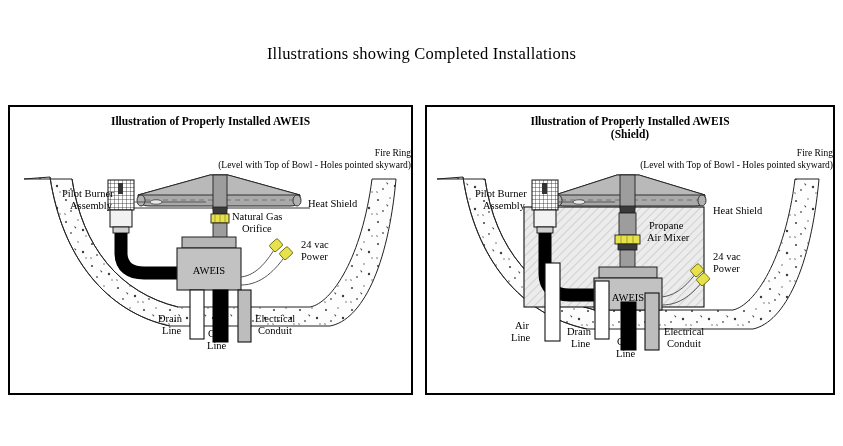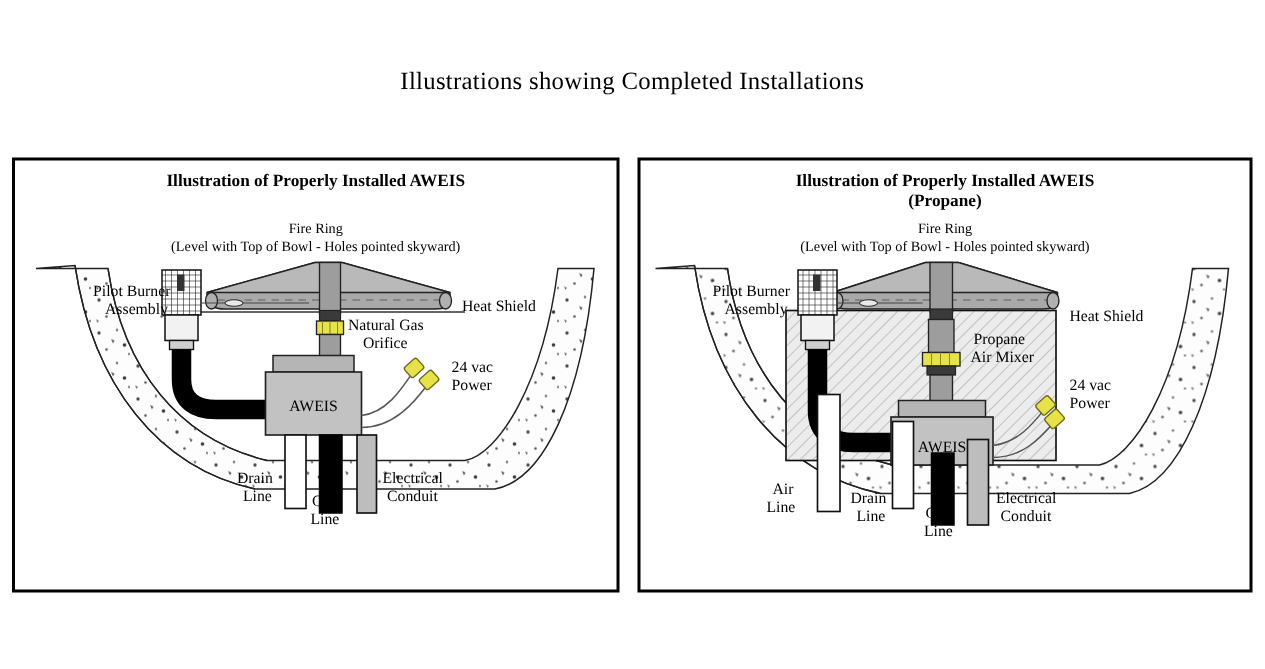--- a/index.html
+++ b/index.html
@@ -28,21 +28,21 @@
     overflow:hidden;
   }
   #panel-left{left:8px;width:405px;}
   #panel-right{left:425px;width:410px;}
   .panel-title{
     position:absolute;left:0;right:0;top:8px;
     text-align:center;font-weight:bold;font-size:11.5px;line-height:13px;
   }
   .panel-sub{
     position:absolute;left:0;right:0;top:41px;
-    text-align:center;font-size:9.5px;line-height:11.5px;
+    text-align:right;font-size:9.5px;line-height:11.5px;
   }
   .svgwrap{position:absolute;left:0;top:0;width:100%;height:100%;}
   svg{display:block;}
   text{font-family:"Liberation Serif", serif;fill:#000;}
   .lbl{font-size:10.5px;}
 </style>
 </head>
 <body>
 
 <div class="page-title">Illustrations showing Completed Installations</div>
@@ -165,21 +165,21 @@
     <text class="lbl" x="245" y="215">Electrical</text>
     <text class="lbl" x="248" y="227">Conduit</text>
   </svg>
   </div>
 </div>
 
 <div class="panel" id="panel-right">
 
   <div class="panel-title">
     <div>Illustration of Properly Installed AWEIS</div>
-    <div>(Propane)</div>
+    <div>(Shield)</div>
   </div>
   <div class="panel-sub">
     <div>Fire Ring</div>
     <div>(Level with Top of Bowl - Holes pointed skyward)</div>
   </div>
 
   <div class="svgwrap">
   <svg viewBox="0 0 410 254" width="410" height="254" xmlns="http://www.w3.org/2000/svg">
     <defs>
       <pattern id="spk-r" width="26" height="22" patternUnits="userSpaceOnUse">

